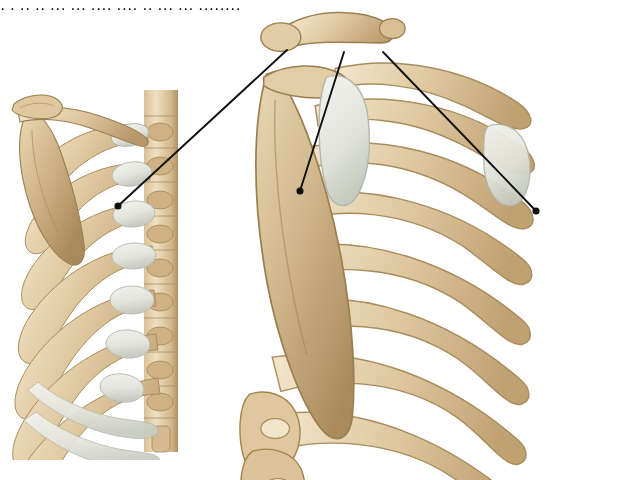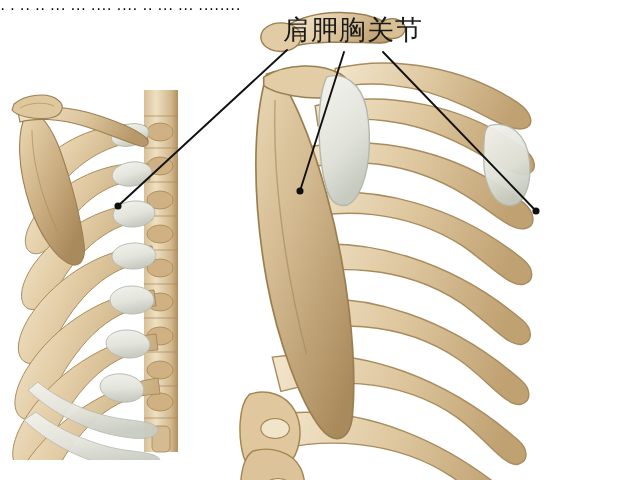--- a/index.html
+++ b/index.html
@@ -336,21 +336,20 @@
       <g>
         <ellipse cx="148" cy="44" rx="14" ry="11" fill="#e1c99f" stroke="#9b7f50" stroke-width="1.1"></ellipse>
       </g>
 
       <g>
         <ellipse cx="128" cy="64" rx="11" ry="16" fill="#c9ab7c" stroke="#9b7f50" stroke-width=".9" opacity=".9"></ellipse>
       </g>
     </svg>
   </div>
 
-  <div id="title">肩胛胸关节</div>
 
   <svg id="leaders" viewBox="0 0 640 480">
     <g id="leader-group" stroke="#111111" stroke-width="1.9" fill="#111111" stroke-linecap="round">
         <line x1="287" y1="50" x2="118" y2="206" stroke="#111111" stroke-width="1.9"></line>
         <circle cx="118" cy="206" r="2.6" fill="#111111"></circle>
         <line x1="344" y1="52" x2="300" y2="191" stroke="#111111" stroke-width="1.9"></line>
         <circle cx="300" cy="191" r="2.6" fill="#111111"></circle>
         <line x1="383" y1="52" x2="536" y2="211" stroke="#111111" stroke-width="1.9"></line>
         <circle cx="536" cy="211" r="2.6" fill="#111111"></circle>
       </g>

